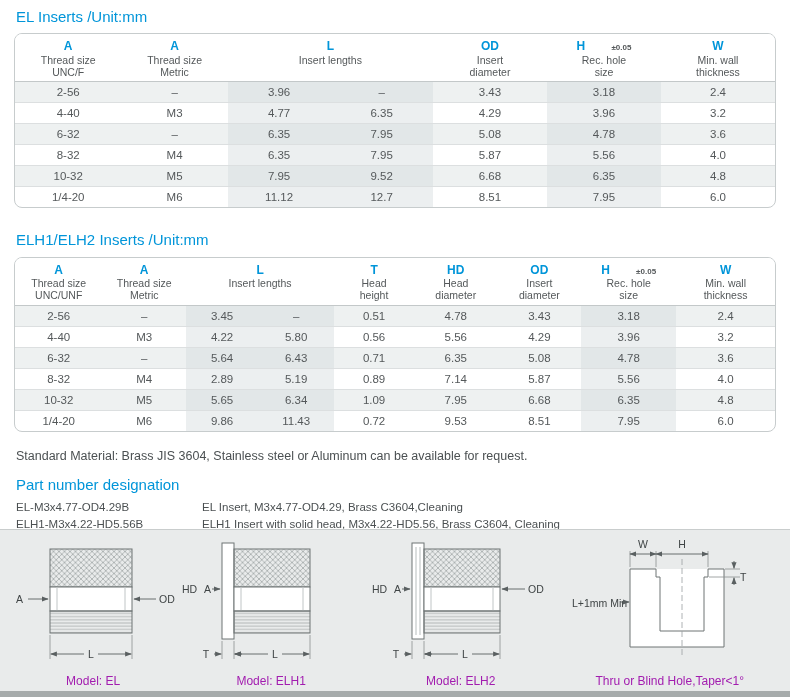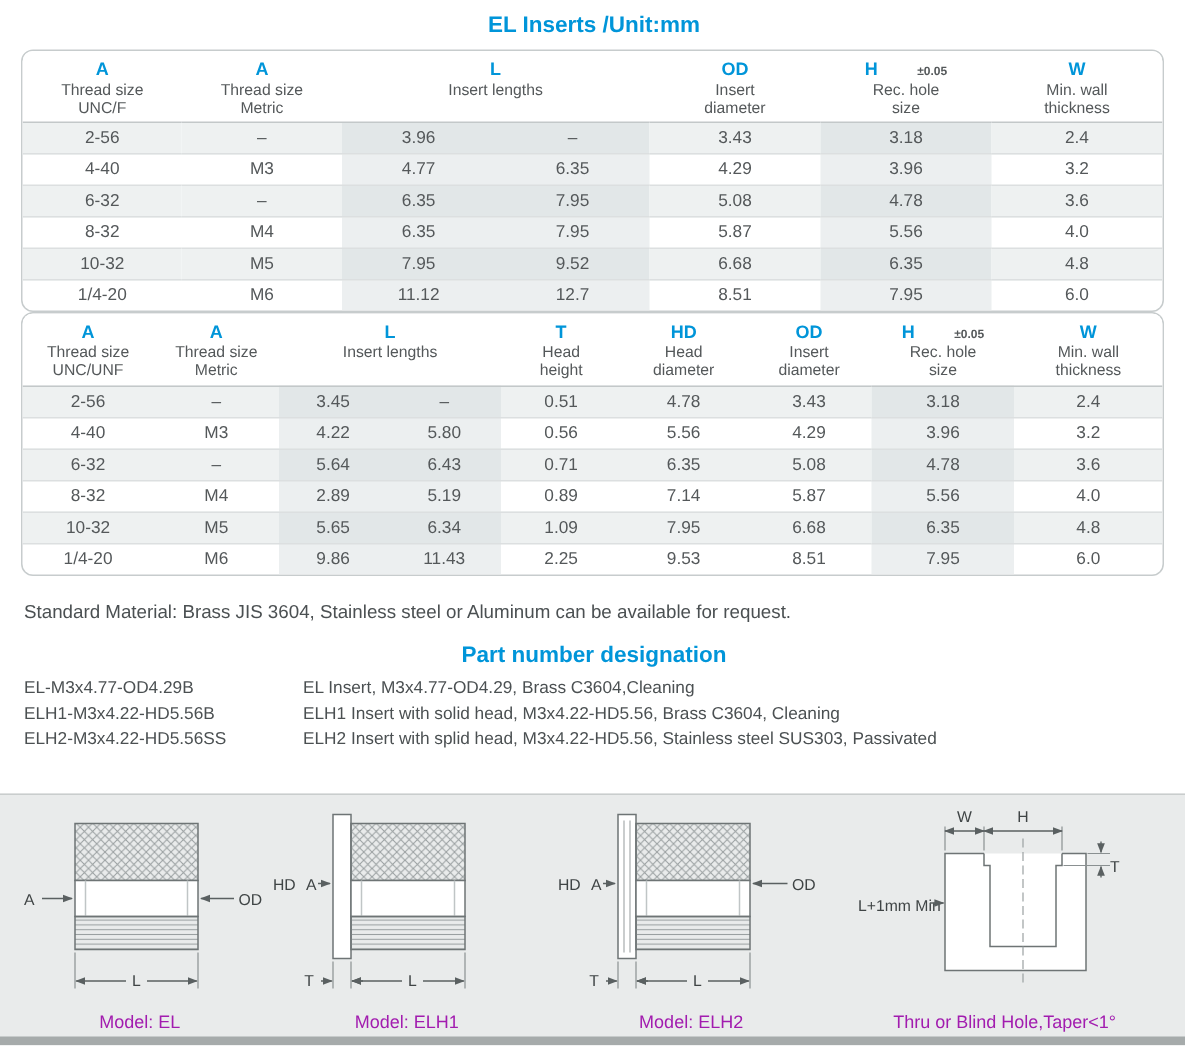--- a/index.html
+++ b/index.html
@@ -1,20 +1,20 @@
 <!DOCTYPE html>
 <html><head>
 <meta charset="utf-8">
 <style>
   html,body{margin:0;padding:0;}
   body{width:790px;background:#ffffff;font-family:"Liberation Sans","DejaVu Sans",sans-serif;}
   .page{position:relative;width:790px;height:697px;background:#ffffff;overflow:hidden;}
   .content{padding:8px 14px 0 14px;}
 
-  .sec-title{color:#0095d9;font-size:15px;font-weight:bold;margin:0 0 8px 2px;line-height:1.15;text-align:center;}
+  .sec-title{color:#0095d9;font-size:15px;font-weight:normal;margin:0 0 8px 2px;line-height:1.15;}
   .sec-title.mt{margin-top:23px;}
   .sec-title.pn-t{margin-top:13px;margin-bottom:6px;}
 
   .tbl-wrap{border:1px solid #c7cccd;border-radius:8px;overflow:hidden;background:#ffffff;}
   .spec-table{width:100%;border-collapse:collapse;table-layout:fixed;font-size:11.5px;color:#54585a;text-align:center;}
   .spec-table th{padding:5px 2px 3px 2px;font-weight:normal;background:#ffffff;border-bottom:1px solid #c3c8c9;vertical-align:top;}
   .th-letter{color:#0095d9;font-weight:bold;font-size:12px;line-height:1.2;}
   .th-tol{color:#54585a;font-weight:bold;font-size:8px;padding-left:24px;}
   .th-desc{font-size:10.5px;line-height:1.18;color:#54585a;font-weight:normal;}
   .spec-table td{padding:2px 2px;border-top:1px solid #dcdfe0;height:16px;}
@@ -144,20 +144,21 @@
               <td class="shade">11.12</td>
               <td class="shade">12.7</td>
               <td>8.51</td>
               <td class="shade">7.95</td>
               <td>6.0</td>
             </tr>
           </tbody>
         </table>
     </div>
 
+    <h2 class="sec-title mt">ELH1/ELH2 Inserts /Unit:mm</h2>
     <div class="tbl-wrap">
       <table class="spec-table" id="table-elh">
           <colgroup>
             <col style="width: 11.5%;">
             <col style="width: 11%;">
             <col style="width: 9.5%;">
             <col style="width: 10%;">
             <col style="width: 10.5%;">
             <col style="width: 11%;">
             <col style="width: 11%;">
@@ -261,21 +262,21 @@
               <td>7.95</td>
               <td>6.68</td>
               <td class="shade">6.35</td>
               <td>4.8</td>
             </tr>
             <tr>
               <td>1/4-20</td>
               <td>M6</td>
               <td class="shade">9.86</td>
               <td class="shade">11.43</td>
-              <td>2.25</td>
+              <td>0.72</td>
               <td>9.53</td>
               <td>8.51</td>
               <td class="shade">7.95</td>
               <td>6.0</td>
             </tr>
           </tbody>
         </table>
     </div>
 
     <p class="material">Standard Material: Brass JIS 3604, Stainless steel or Aluminum can be available for request.</p>

